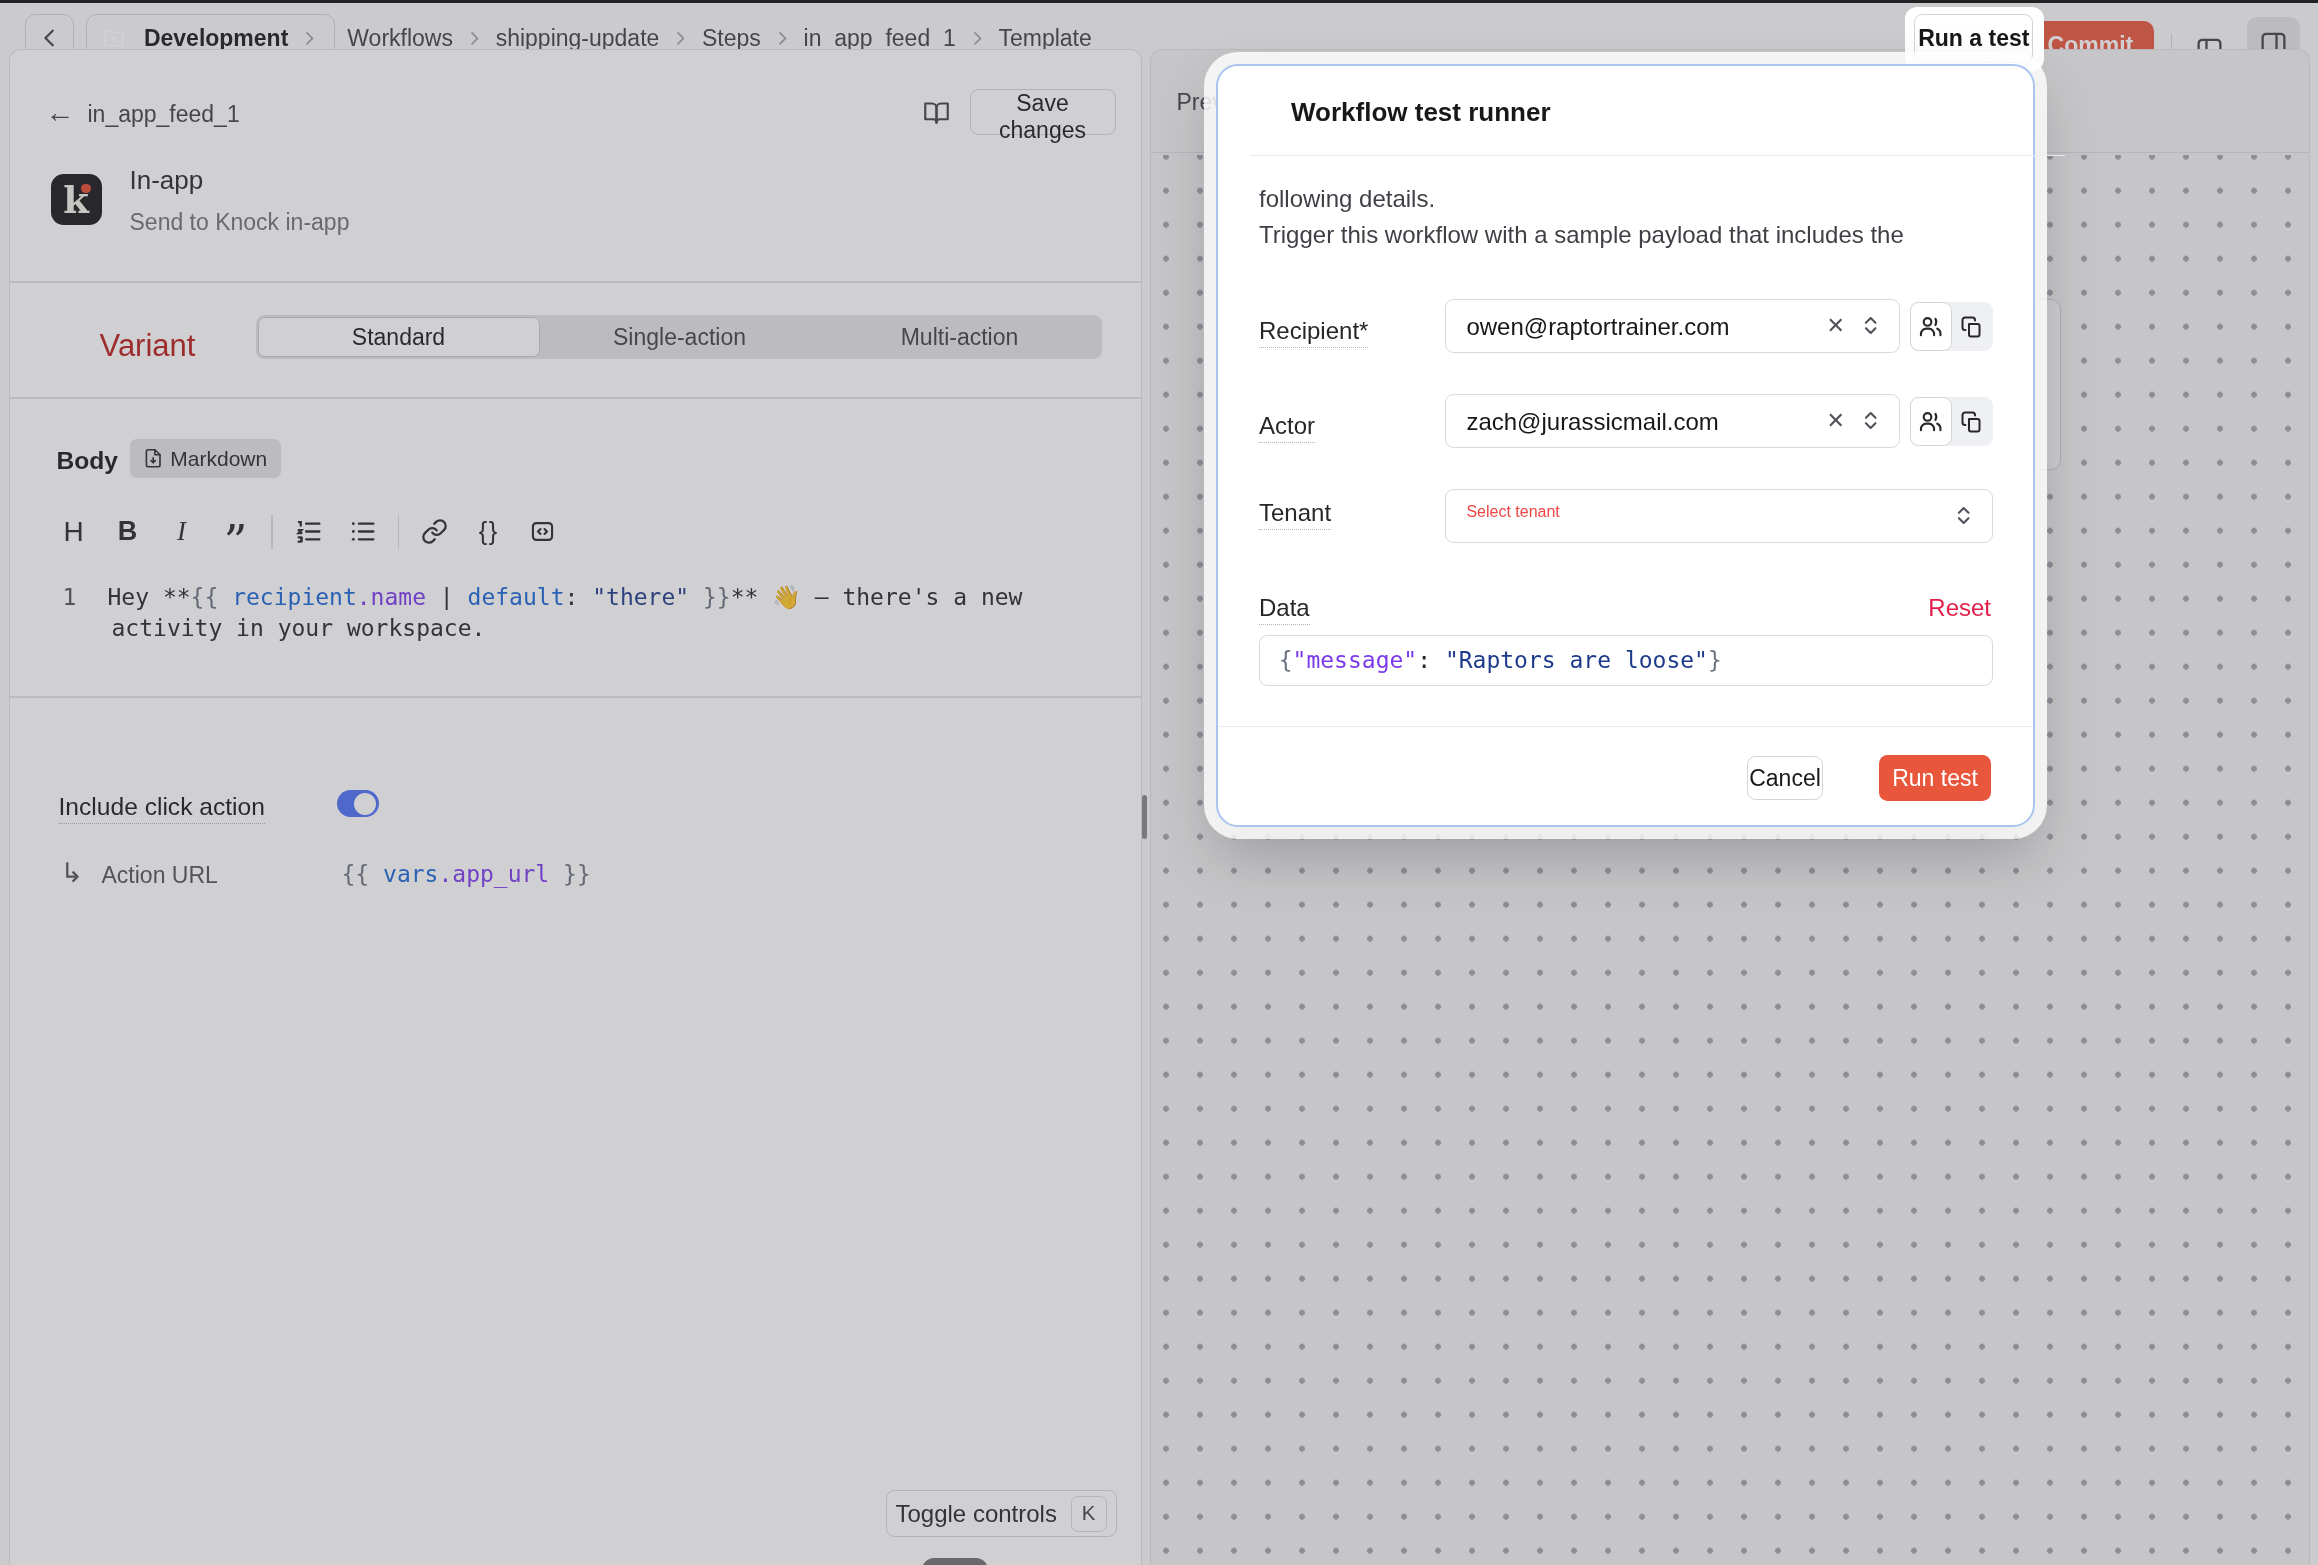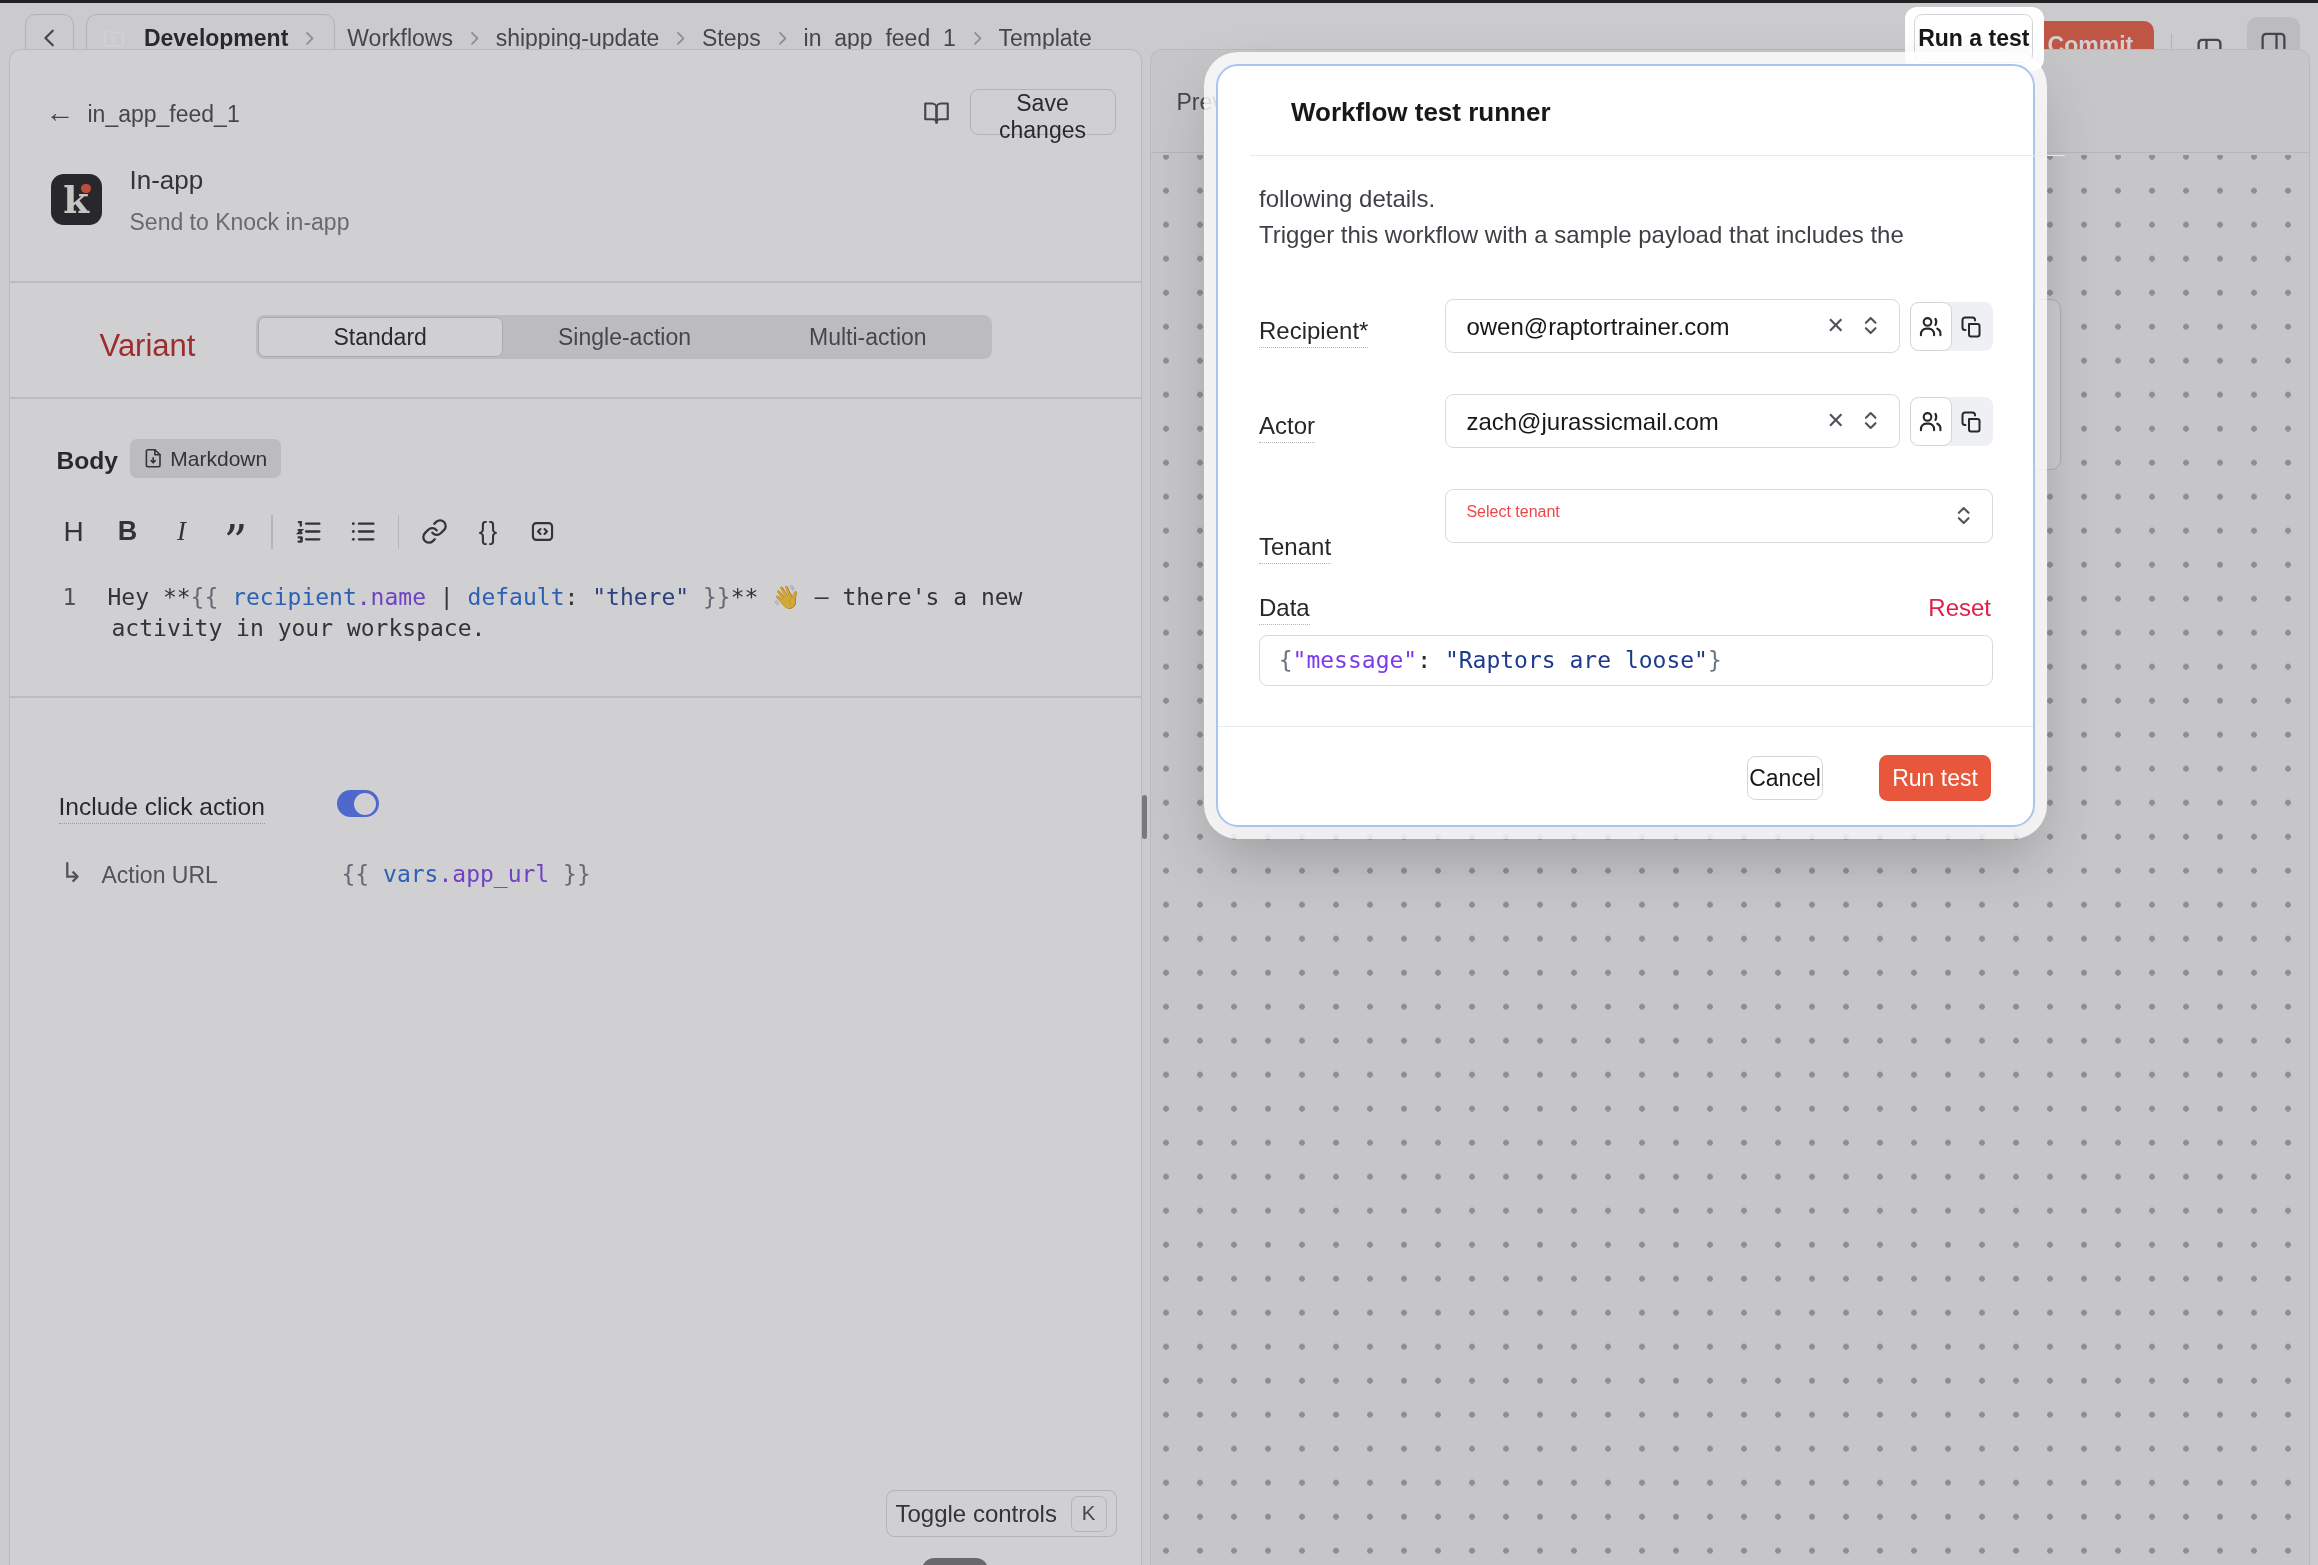--- a/index.html
+++ b/index.html
@@ -43,21 +43,21 @@
               border-radius:8.5px; font-size:23px; font-weight:500; color:#18181b; }
   .knock-logo { position:absolute; left:41px; top:124px; width:51px; height:51px; background:#17171a; border-radius:12.7px; }
   .knock-logo .k { position:absolute; left:0; top:0; width:100%; height:100%; display:flex; align-items:center; justify-content:center;
                    color:#f4f1ea; font-size:37px; font-weight:700; font-family:"DejaVu Serif", serif; }
   .knock-logo .dot { position:absolute; right:11px; top:10.2px; width:9.3px; height:9.3px; border-radius:50%; }
   .channel-title { position:absolute; left:120px; top:115px; font-size:26px; font-weight:500; color:#27272a; }
   .channel-sub { position:absolute; left:120px; top:159px; font-size:23px; color:#71717a; }
   .divider { position:absolute; left:0; width:100%; height:1.7px; background:#e4e4e7; }
 
   .variant-label { position:absolute; left:42px; top:278px; font-size:31px; color:#b91c1c;margin-left:48px; }
-  .seg-ctrl { position:absolute; left:246px; top:265px; width:736px; height:44px; background:#e4e4e7; border-radius:8.5px;
+  .seg-ctrl { position:absolute; left:246px; top:265px; width:846px; height:44px; background:#e4e4e7; border-radius:8.5px;
               display:flex; padding:2px; }
   .seg { flex:1; display:flex; align-items:center; justify-content:center; font-size:23px; color:#3f3f46; border-radius:6.8px; }
   .seg.selected { background:#fff; border:1.7px solid #c9c9ce; font-weight:500; color:#18181b; }
 
   .body-label { position:absolute; left:47px; top:397px; font-size:24.6px; font-weight:600; color:#18181b; }
   .md-badge { position:absolute; left:120px; top:389px; height:39px; display:flex; align-items:center; gap:6.8px; padding:0 13.6px;
               background:#e4e4e7; border-radius:6.8px; font-size:21px; font-weight:500; color:#27272a; }
   .toolbar { position:absolute; left:37px; top:458px; height:47px; display:flex; align-items:center; }
   .tb-btn { width:54px; height:47px; display:flex; align-items:center; justify-content:center; background:none; border:none; color:#27272a; }
   .tb-sep { width:1.7px; height:34px; background:#d9d9dd; margin:0 8.5px; }
@@ -427,21 +427,21 @@
       <button class="ig-btn">
         <span>
           <svg width="24" height="24" viewBox="0 0 24 24" fill="none" stroke="currentColor" stroke-width="2" stroke-linecap="round" stroke-linejoin="round">
               <path d="M9 9h8.5a2 2 0 0 1 2 2v8.5a2 2 0 0 1-2 2H11a2 2 0 0 1-2-2z"></path>
               <path d="M5.5 15H5a2.5 2.5 0 0 1-2.5-2.5V5A2.5 2.5 0 0 1 5 2.5h7.5A2.5 2.5 0 0 1 15 5v.5"></path>
             </svg>
         </span>
       </button>
     </div>
 
-    <div class="m-label" style="top:467px"><span class="dotted-u">Tenant</span></div>
+    <div class="m-label" style="top:433px"><span class="dotted-u">Tenant</span></div>
     <div class="m-select" style="top:423px">
       <span class="val">Select tenant</span>
       <span class="updown">
         <svg width="25.4" height="27" viewBox="0 0 24 24" fill="none" stroke="currentColor" stroke-width="2" stroke-linecap="round" stroke-linejoin="round">
             <polyline points="7.5 9.5 12 5 16.5 9.5"></polyline>
             <polyline points="7.5 14.5 12 19 16.5 14.5"></polyline>
           </svg>
       </span>
     </div>
 

